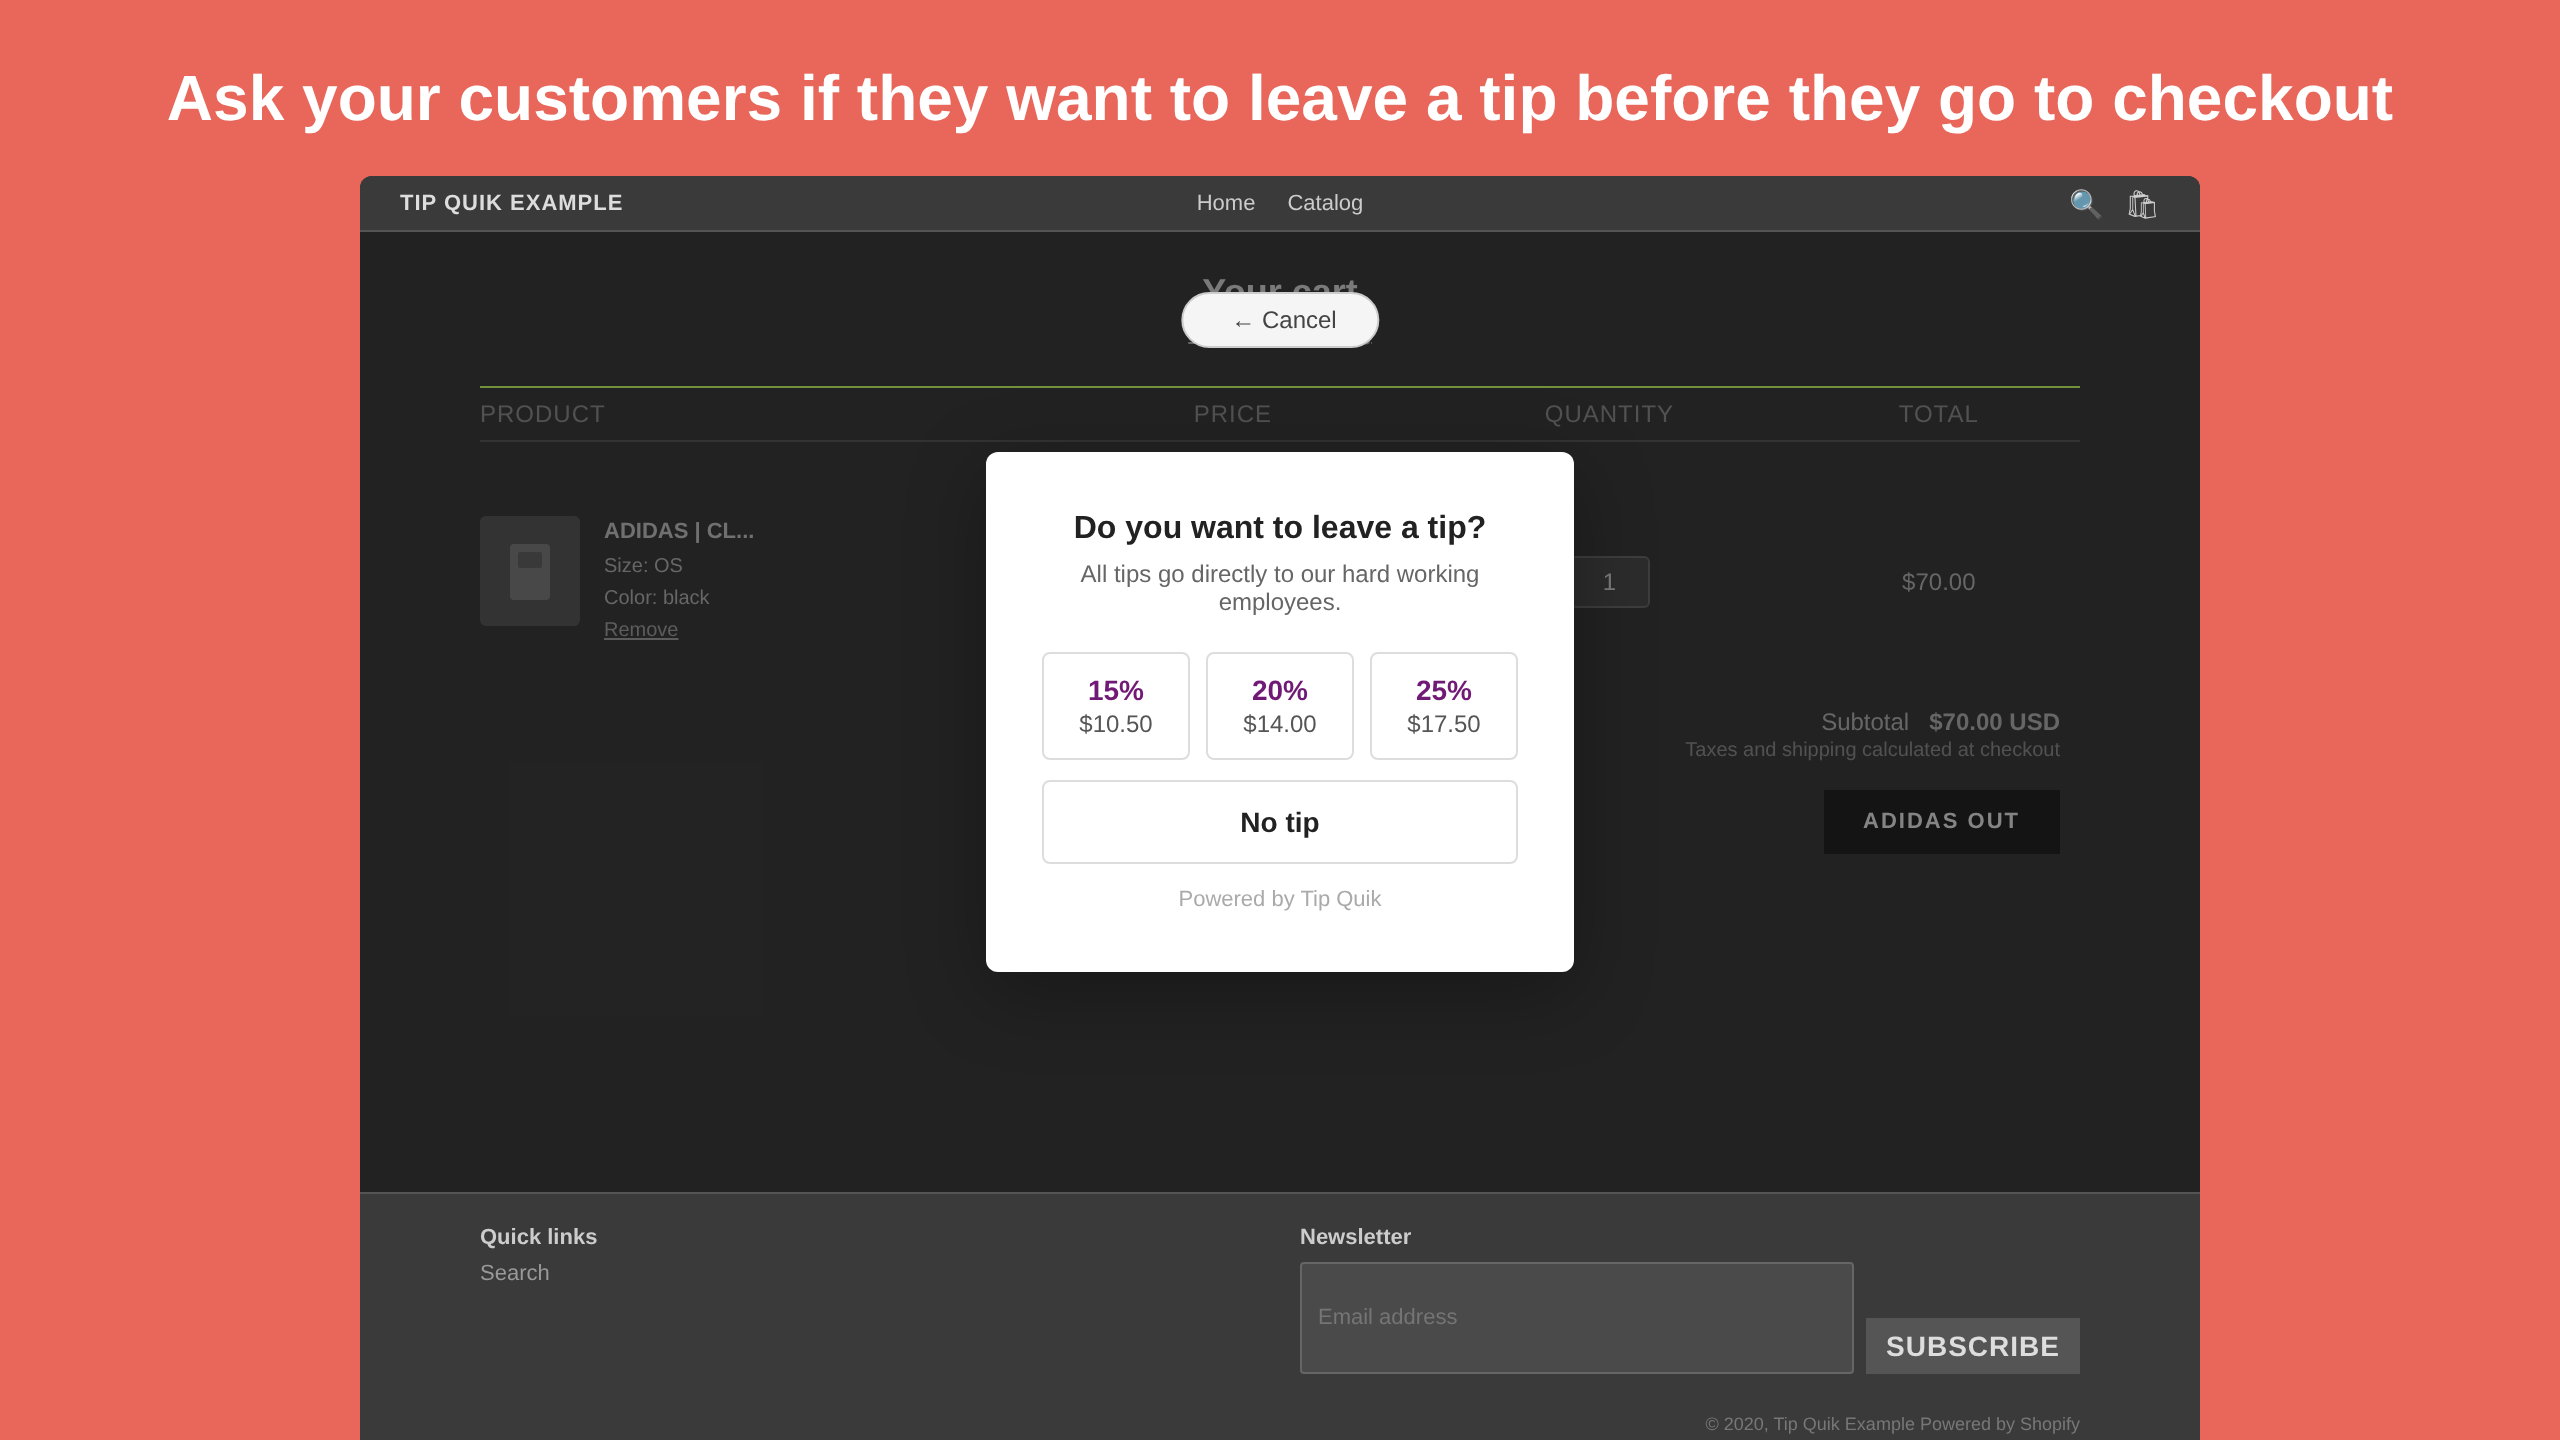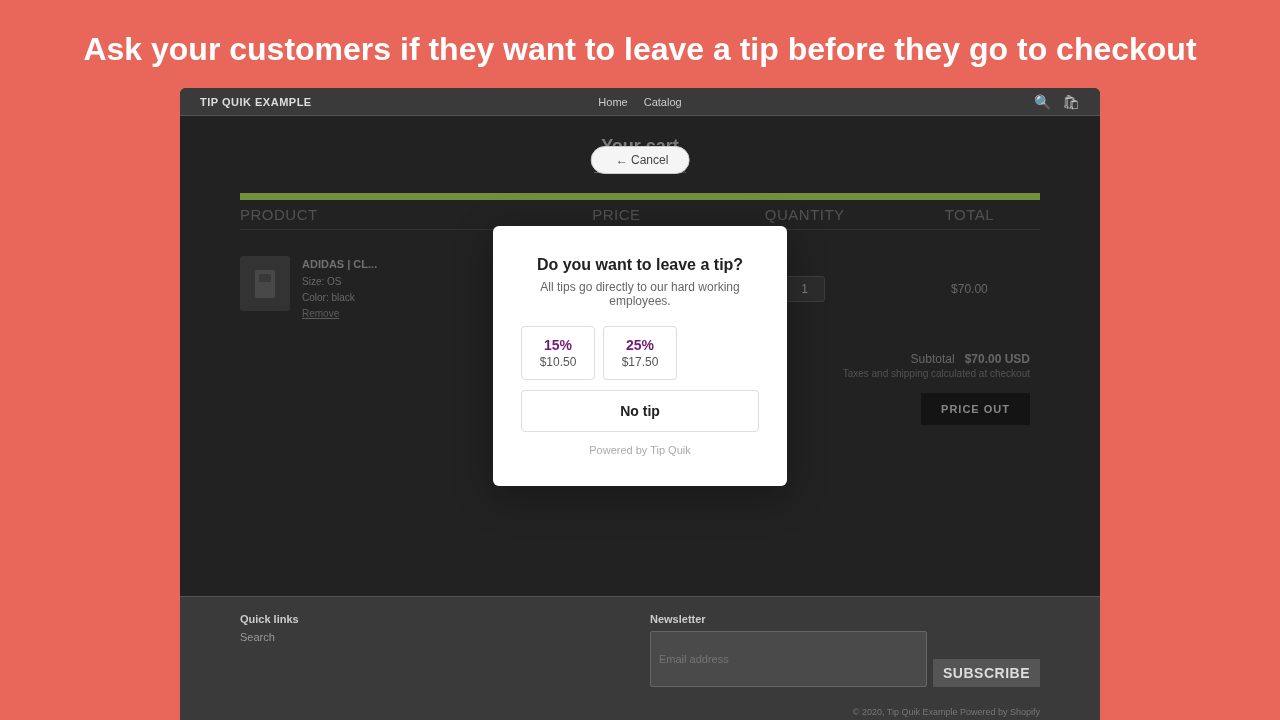--- a/index.html
+++ b/index.html
@@ -88,26 +88,26 @@
       color: #aaa;
       font-size: 11px;
       text-decoration: underline;
       margin-bottom: 20px;
     }
 
     .cart-table-header {
       display: grid;
       grid-template-columns: 3fr 2fr 2fr 1.5fr;
       color: #888;
-      font-size: 15px;
+      font-size: 12px;
       letter-spacing: 0.5px;
-      border-top: 7px solid #bef264;
+      border-top: 1px solid #bef264;
       border-bottom: 1px solid #555;
       padding: 6px 0;
-      margin-bottom: 16px;
+      margin-bottom: 27px;
     }
     .cart-table-header span:last-child,
     .cart-table-header span:nth-child(2),
     .cart-table-header span:nth-child(3) {
       text-align: center;
     }
 
     .cart-row {
       display: grid;
       grid-template-columns: 3fr 2fr 2fr 1.5fr;
@@ -378,39 +378,43 @@
       <div class="cart-cell-center">$70.00</div>
     </div>
 
     <div class="cart-subtotal">
       <div class="subtotal-line">
         <span>Subtotal</span>
         &nbsp;
         <span class="subtotal-amount">$70.00 USD</span>
       </div>
       <div class="tax-note">Taxes and shipping calculated at checkout</div>
-      <button class="checkout-btn">PRICE OUT</button>
+      <button class="checkout-btn">ADIDAS OUT</button>
     </div>
 
     <div class="modal-overlay">
 
       <div class="cancel-banner">
         <span class="cancel-arrow"></span><span>← Cancel</span>
       </div>
 
       <div class="modal">
         <div class="modal-title">Do you want to leave a tip?</div>
         <div class="modal-subtitle">All tips go directly to our hard working employees.</div>
 
         <div class="tip-options">
           <button class="tip-btn">
             <span class="tip-percent">15%</span>
             <span class="tip-amount">$10.50</span>
           </button>
           <button class="tip-btn">
+            <span class="tip-percent">20%</span>
+            <span class="tip-amount">$14.00</span>
+          </button>
+          <button class="tip-btn">
             <span class="tip-percent">25%</span>
             <span class="tip-amount">$17.50</span>
           </button>
         </div>
 
         <button class="no-tip-btn">No tip</button>
 
         <div class="powered-by">Powered by Tip Quik</div>
       </div>
     </div>

